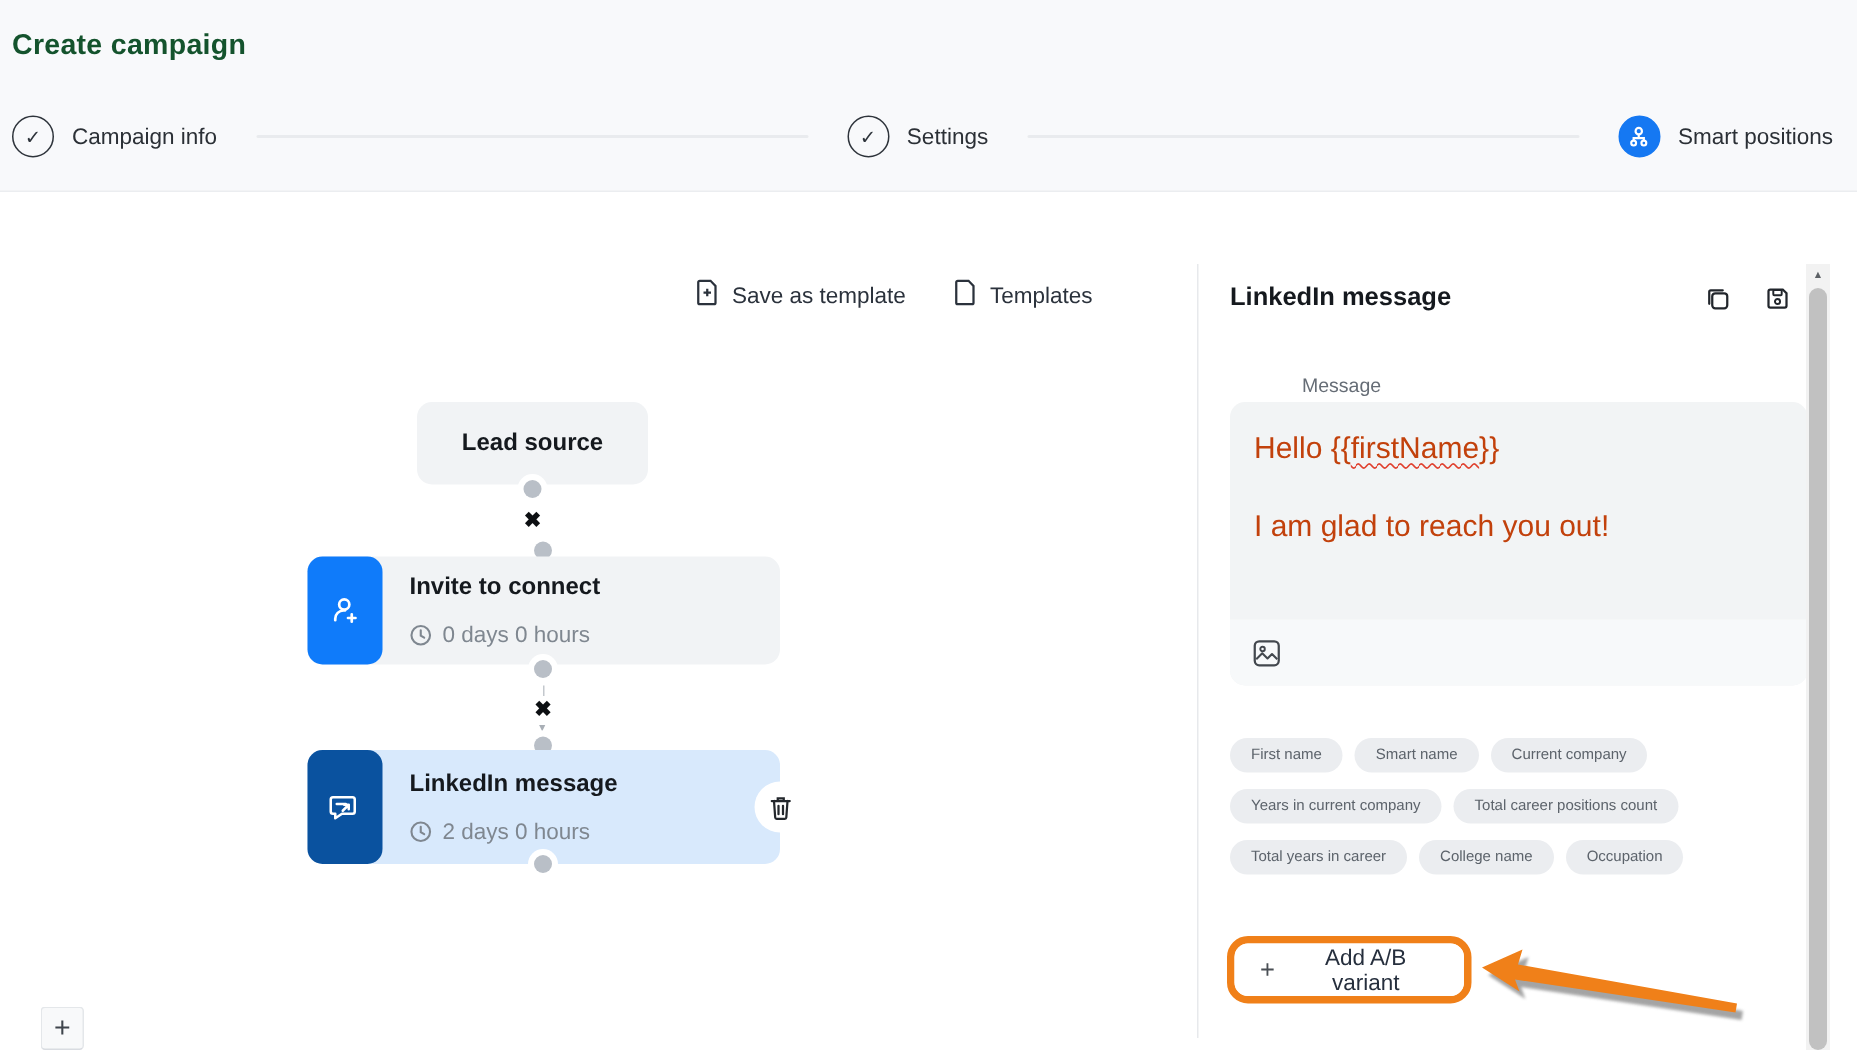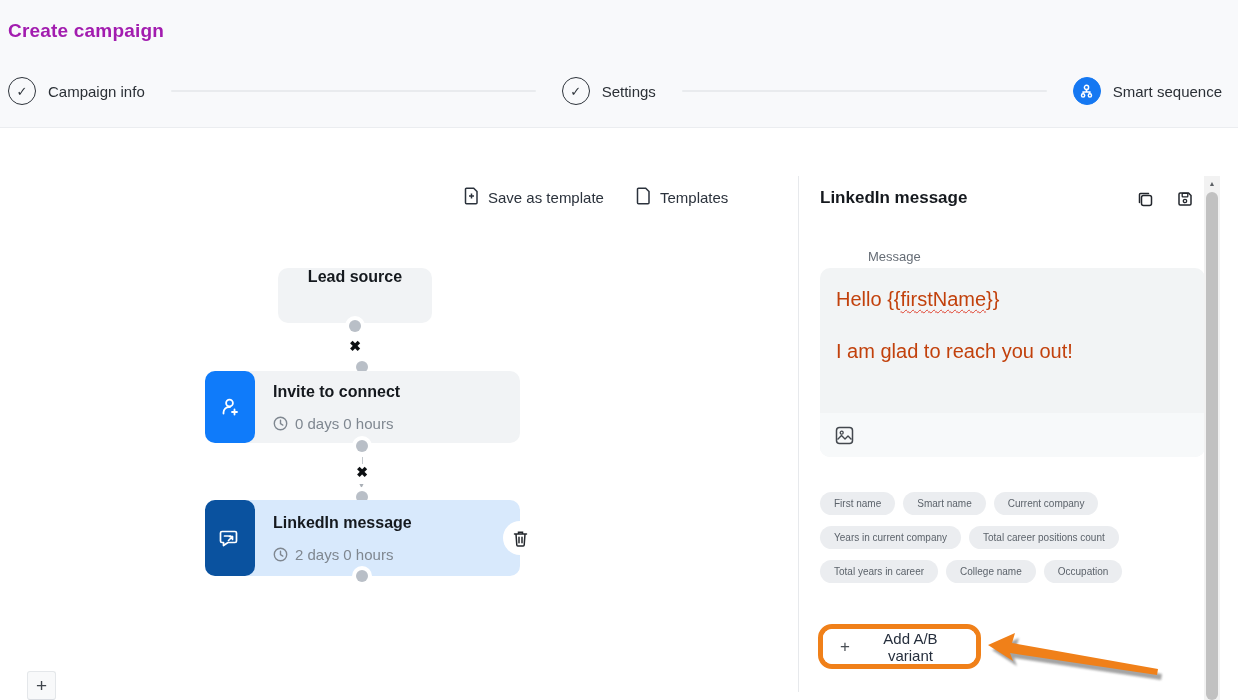--- a/index.html
+++ b/index.html
@@ -3,35 +3,35 @@
 <meta charset="utf-8">
 <style>
   * { margin:0; padding:0; box-sizing:border-box; }
   html,body { background:#fff; }
   body { font-family:"Liberation Sans", sans-serif; }
   .app { position:relative; width:1238px; height:700px; background:#ffffff; overflow:hidden; }
 
   
   .page-header { position:absolute; left:0; top:0; width:1238px; height:128px;
     background:#f8f9fb; border-bottom:1px solid #ebedf0; }
-  .page-title { position:absolute; left:8px; top:20px; font-size:19px; font-weight:700; color:#a21caf; letter-spacing:.2px; }
+  .page-title { position:absolute; left:8px; top:20px; font-size:19px; font-weight:700; color:#14532d; letter-spacing:.2px; }
   .stepper { position:absolute; left:8px; right:16px; top:76px; height:30px; display:flex; align-items:center; }
   .step { display:flex; align-items:center; gap:12px; cursor:pointer; }
   .step-circle { width:28px; height:28px; border-radius:50%; border:1.6px solid #2e343b;
     display:flex; align-items:center; justify-content:center; font-size:13px; color:#2e343b; background:transparent; flex:none; }
   .step-circle.active { background:#1578f2; border-color:#1578f2; }
   .step-label { font-size:15px; color:#2b3036; white-space:nowrap; }
   .step-line { flex:1; height:2px; background:#e9ebee; margin:0 26px; border-radius:1px; }
 
   
   .canvas-toolbar-btn { position:absolute; top:185px; height:24px; display:flex; align-items:center; gap:9px;
     font-size:15px; color:#2b323c; cursor:pointer; background:none; border:none; font-family:inherit; }
   .node { position:absolute; border-radius:10px; display:flex; align-items:stretch; }
   .node-lead { left:278px; top:268px; width:154px; height:55px; background:#f1f3f5;
-    justify-content:center; }
+    align-items:center; justify-content:center; }
   .node-lead .node-title { text-align:center; }
   .node-invite { left:205px; top:371px; width:315px; height:72px; background:#f1f3f5; }
   .node-msg { left:205px; top:500px; width:315px; height:76px; background:#d8e9fc; }
   .node-iconblock { width:50px; flex:none; border-radius:10px; display:flex; align-items:center; justify-content:center; }
   .node-body { display:flex; flex-direction:column; justify-content:center; padding-left:18px; gap:14px; }
   .node-title { font-size:16px; font-weight:700; color:#15191e; }
   .node-sub { display:flex; align-items:center; gap:7px; font-size:15px; color:#7f8790; }
   .dot-halo { position:absolute; width:20px; height:20px; border-radius:50%; background:#ffffff;
     display:flex; align-items:center; justify-content:center; }
   .dot { width:12px; height:12px; border-radius:50%; background:#b9bfc7; }
@@ -100,21 +100,21 @@
       <div class="step-line"></div>
       <div class="step">
         <span class="step-circle active">
           <svg width="17" height="17" viewBox="0 0 20 20" fill="none">
             <circle cx="10" cy="5.2" r="2.5" stroke="#fff" stroke-width="1.7"></circle>
             <path d="M10 7.7v3M10 10.7H6v2M10 10.7h4v2" stroke="#fff" stroke-width="1.7"></path>
             <circle cx="6" cy="14.6" r="1.9" stroke="#fff" stroke-width="1.7"></circle>
             <circle cx="14" cy="14.6" r="1.9" stroke="#fff" stroke-width="1.7"></circle>
           </svg>
         </span>
-        <span class="step-label">Smart sequence</span>
+        <span class="step-label">Smart positions</span>
       </div>
     </div>
   </header>
 
   <button class="canvas-toolbar-btn" style="left:464px;">
     <span>
       <svg width="15" height="18" viewBox="0 0 15 18" fill="none">
         <path d="M2.5 1.2h7.2l3.3 3.4v11.2a1 1 0 0 1-1 1H2.5a1 1 0 0 1-1-1V2.2a1 1 0 0 1 1-1z" stroke="#2b323c" stroke-width="1.5"></path>
         <path d="M7.5 6.5v5M5 9h5" stroke="#2b323c" stroke-width="1.5"></path>
       </svg>

